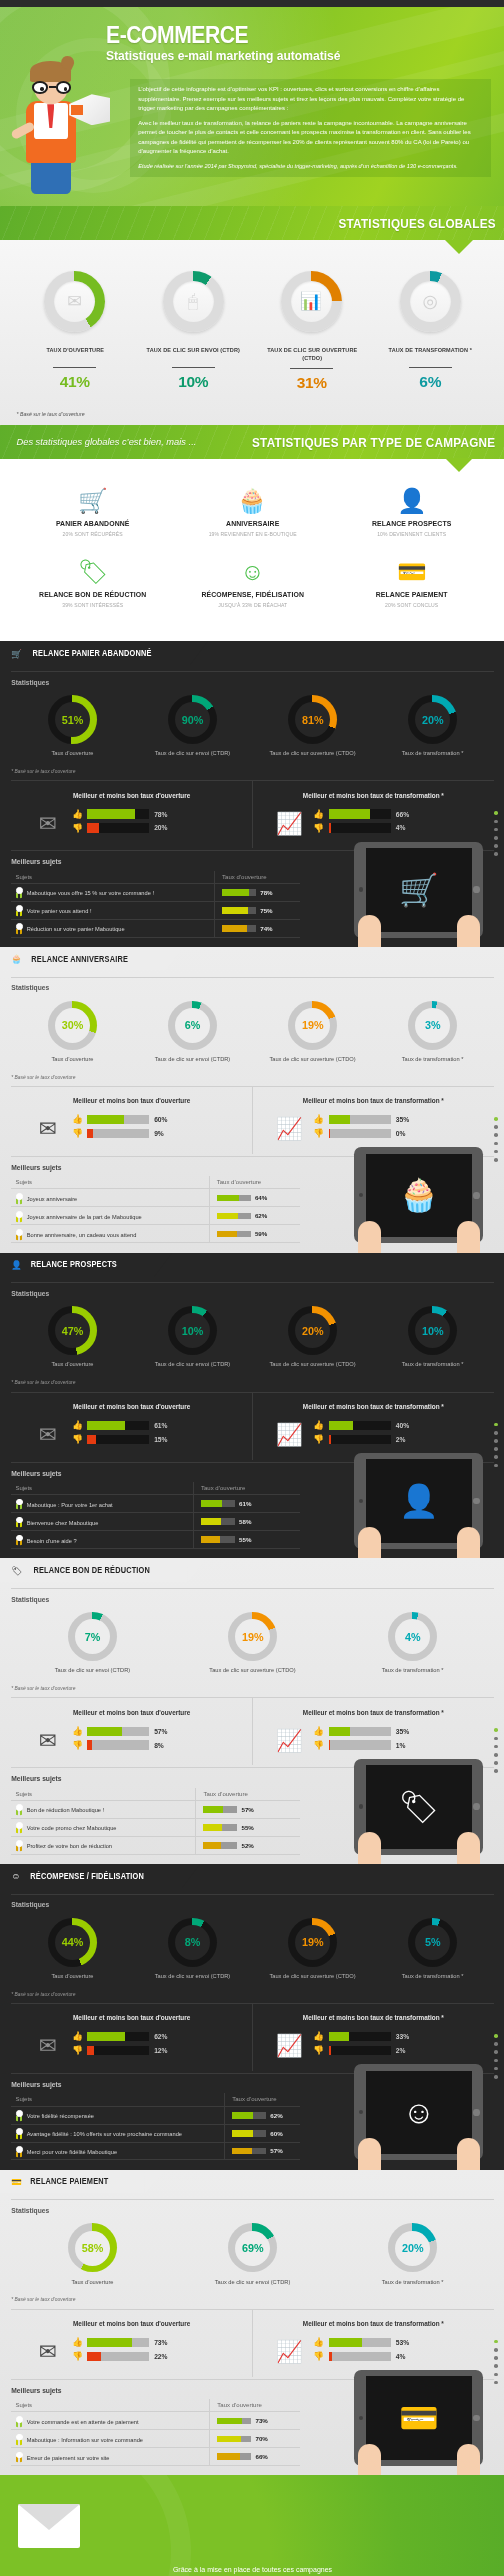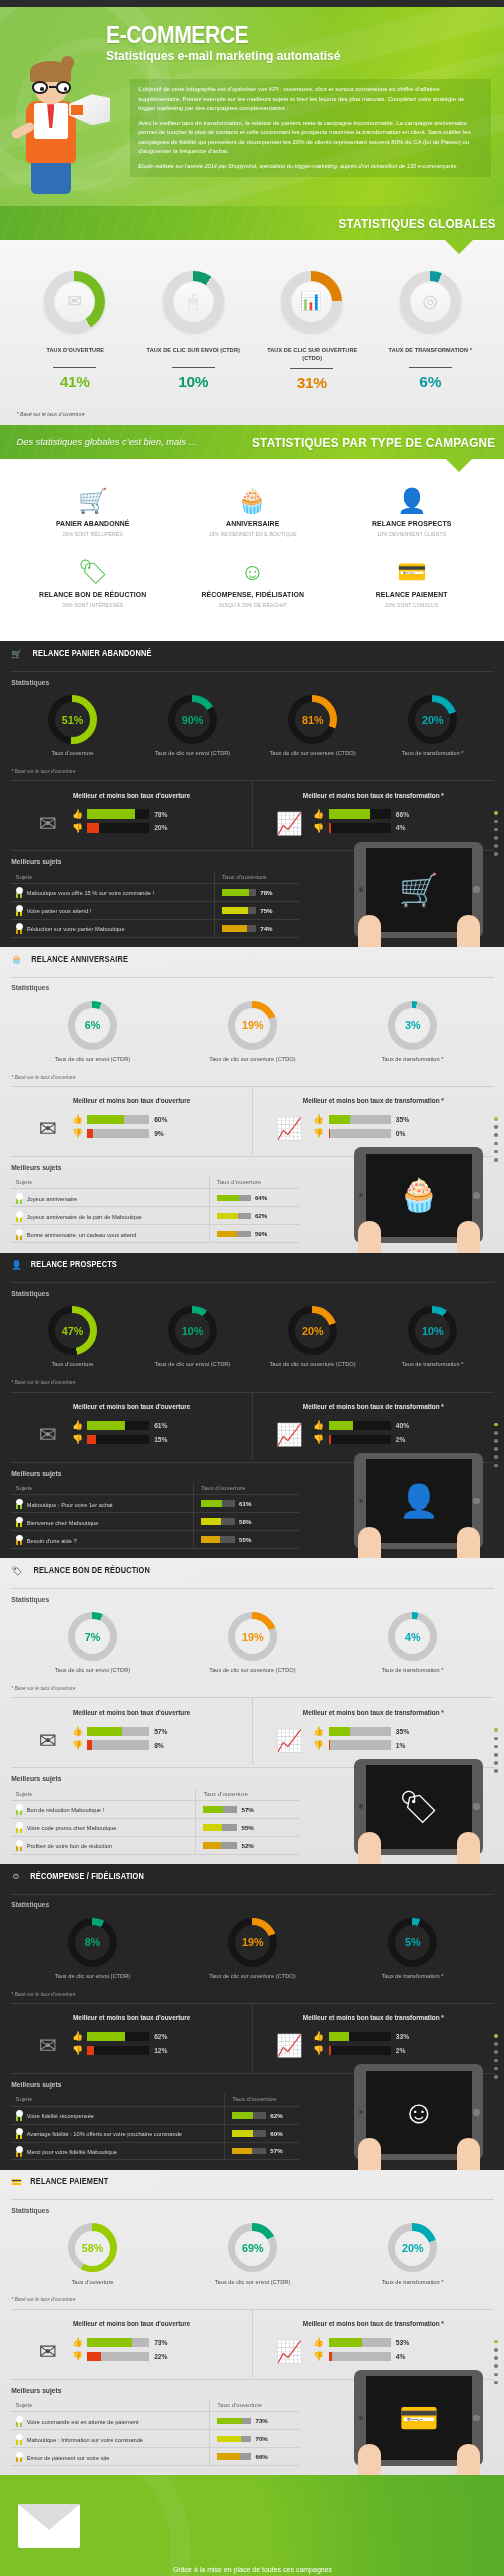--- a/index.html
+++ b/index.html
@@ -518,20 +518,26 @@
         </div><div class="dots">
           <i class="on"></i>
           <i></i>
           <i></i>
           <i></i>
           <i></i>
           <i></i>
         </div></div>
       <div class="dark light-variant"><div class="sec-tab"><span class="ico">🧁</span><span class="t">RELANCE ANNIVERSAIRE</span></div><div class="hr"></div><div class="sec-h">Statistiques</div><div class="donuts">
           <div class="donut-cell">
+            <div class="donut" style="background:conic-gradient(#9acd00 0deg 108deg, #c9c9c9 108deg 360deg)">
+              <div class="donut-hole" style="background:#ededed;color:#9acd00">30%</div>
+            </div>
+            <div class="donut-label">Taux d’ouverture</div>
+          </div>
+          <div class="donut-cell">
             <div class="donut" style="background:conic-gradient(#00a878 0deg 21.6deg, #c9c9c9 21.6deg 360deg)">
               <div class="donut-hole" style="background:#ededed;color:#00a878">6%</div>
             </div>
             <div class="donut-label">Taux de clic sur envoi (CTDR)</div>
           </div>
           <div class="donut-cell">
             <div class="donut" style="background:conic-gradient(#f39200 0deg 68.4deg, #c9c9c9 68.4deg 360deg)">
               <div class="donut-hole" style="background:#ededed;color:#f39200">19%</div>
             </div>
             <div class="donut-label">Taux de clic sur ouverture (CTDO)</div>
@@ -851,20 +857,26 @@
         </div><div class="dots">
           <i class="on"></i>
           <i></i>
           <i></i>
           <i></i>
           <i></i>
           <i></i>
         </div></div>
       <div class="dark"><div class="sec-tab"><span class="ico">☺</span><span class="t">RÉCOMPENSE / FIDÉLISATION</span></div><div class="hr"></div><div class="sec-h">Statistiques</div><div class="donuts">
           <div class="donut-cell">
+            <div class="donut" style="background:conic-gradient(#9acd00 0deg 158.4deg, #151515 158.4deg 360deg)">
+              <div class="donut-hole" style="background:#262626;color:#9acd00">44%</div>
+            </div>
+            <div class="donut-label">Taux d’ouverture</div>
+          </div>
+          <div class="donut-cell">
             <div class="donut" style="background:conic-gradient(#00a878 0deg 28.8deg, #151515 28.8deg 360deg)">
               <div class="donut-hole" style="background:#262626;color:#00a878">8%</div>
             </div>
             <div class="donut-label">Taux de clic sur envoi (CTDR)</div>
           </div>
           <div class="donut-cell">
             <div class="donut" style="background:conic-gradient(#f39200 0deg 68.4deg, #151515 68.4deg 360deg)">
               <div class="donut-hole" style="background:#262626;color:#f39200">19%</div>
             </div>
             <div class="donut-label">Taux de clic sur ouverture (CTDO)</div>

